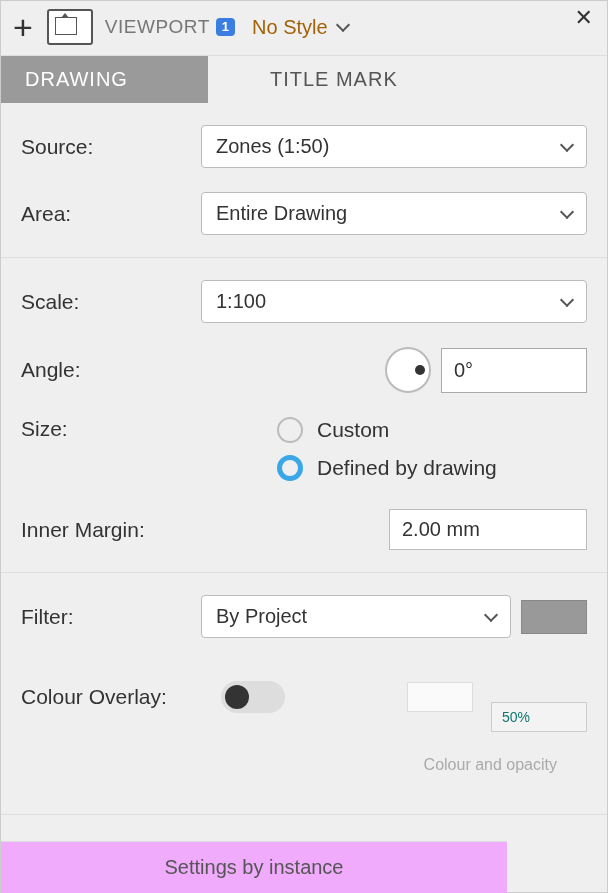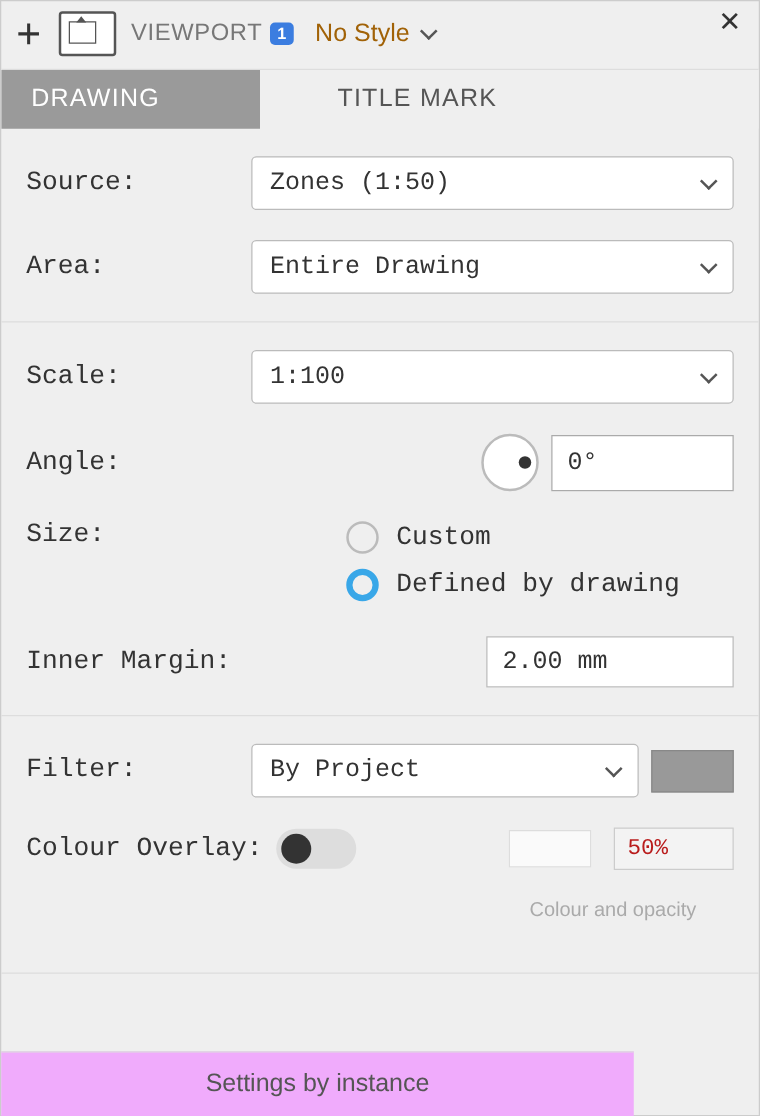--- a/index.html
+++ b/index.html
@@ -131,21 +131,20 @@
       border-bottom: 1px solid #ddd;
     }
     .section:last-of-type {
       border-bottom: 1px solid #ddd;
       padding-bottom: 40px;
     }
     .row {
       display: flex;
       align-items: center;
       margin-bottom: 24px;
-      font-family: Liberation Mono, monospace;
     }
     .row:last-child { margin-bottom: 0; }
     .label {
       font-size: 21px;
       color: #333;
       width: 180px;
       flex-shrink: 0;
     }
     .select {
       flex: 1;
@@ -277,25 +276,26 @@
       width: 66px;
       height: 30px;
       border: 1px solid #ddd;
       background: #fafafa;
     }
     .opacity-select {
       width: 96px;
       background: #f3f3f3;
       border: 1px solid #ccc;
       padding: 6px 10px;
-      font-size: 18px;
-      color: #b91c1c;
+      font-size: 14px;
+      color: #0f766e;
       display: flex;
       justify-content: space-between;
       align-items: center;
+      margin-top: 40px;
     }
     .hint {
       font-size: 16px;
       color: #aaa;
       text-align: right;
       margin-top: 10px;
       padding-right: 30px;
     }
     .footer {
       text-align: center;

